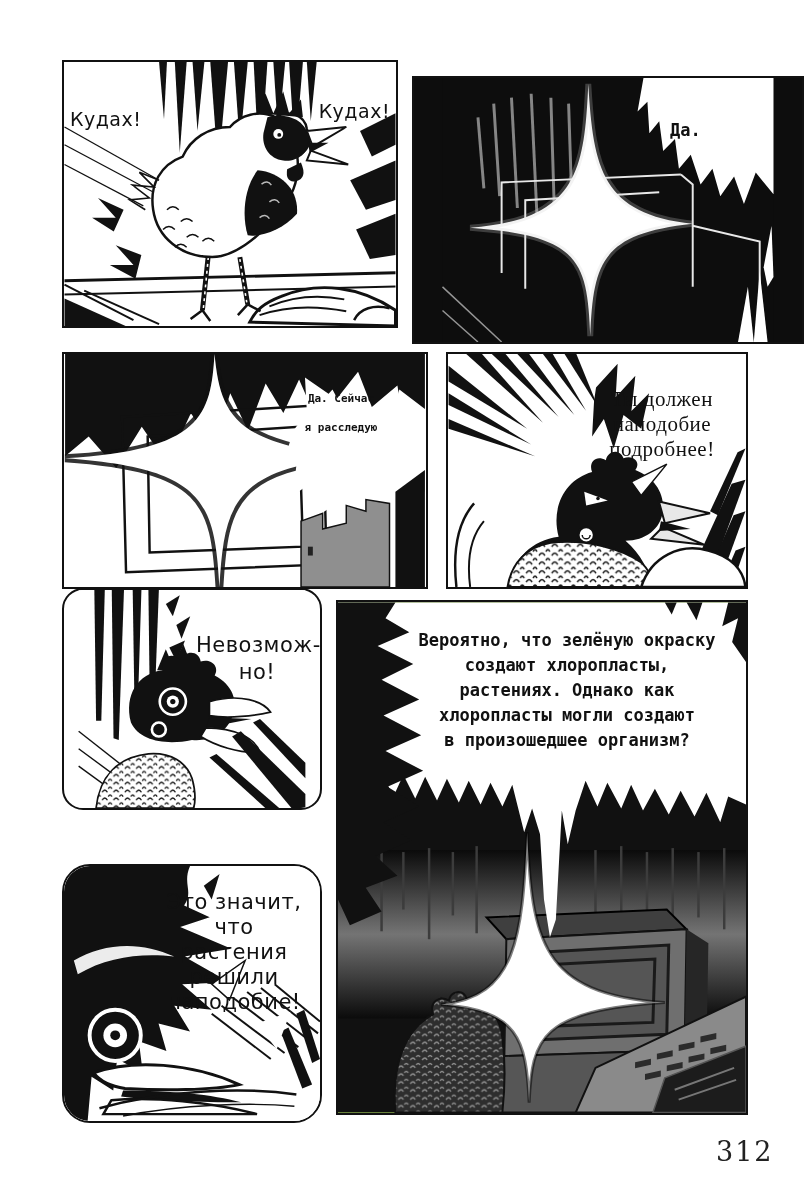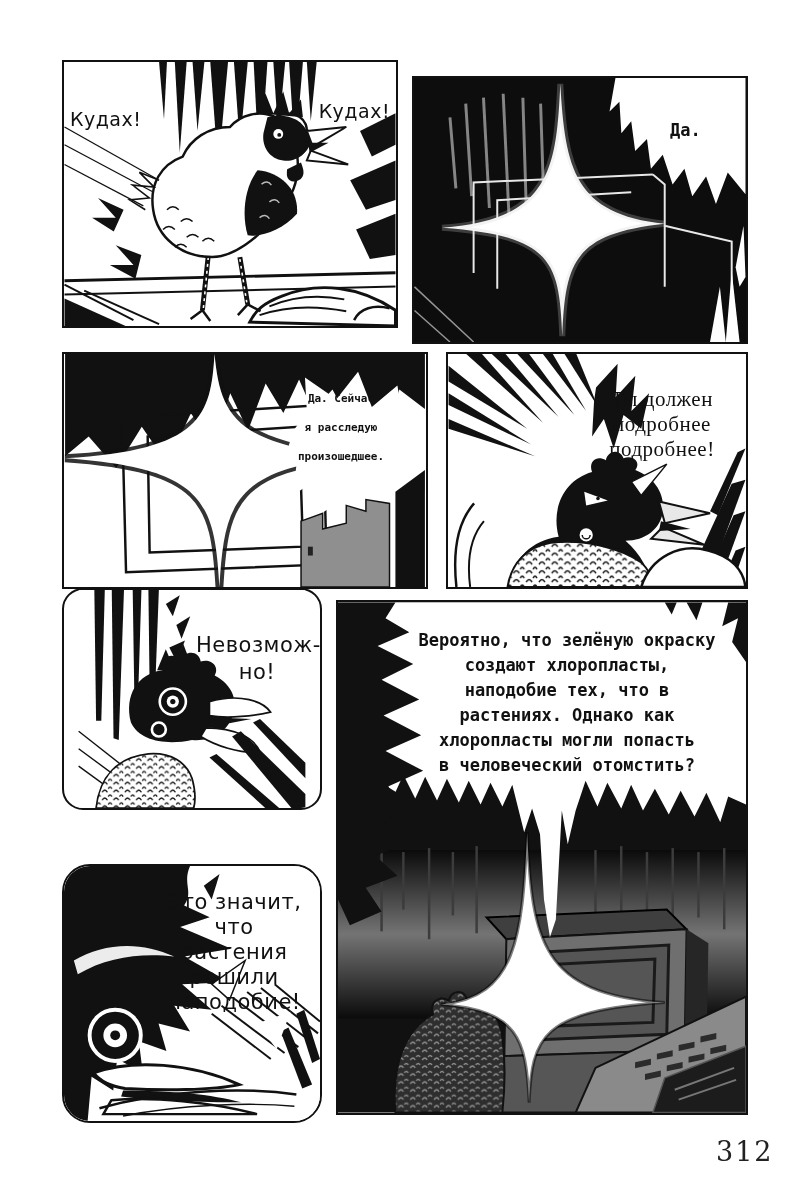--- a/index.html
+++ b/index.html
@@ -4,25 +4,25 @@
 <style>
   html,body{margin:0;padding:0;background:#ffffff;}
   .page{position:relative;width:808px;height:1200px;background:#ffffff;overflow:hidden;
         font-family:"DejaVu Sans",sans-serif;}
   .panel{position:absolute;border:2px solid #111;background:#fff;overflow:hidden;box-sizing:border-box;}
   .panel svg{position:absolute;left:0;top:0;width:100%;height:100%;display:block;}
   .cap{position:absolute;color:#111;text-align:center;z-index:5;}
   .round{font-family:"DejaVu Sans",sans-serif;letter-spacing:.5px;}
   .mono{font-family:"DejaVu Sans Mono",monospace;font-weight:700;}
   #p1{left:62px;top:60px;width:336px;height:268px;}
-  #p2{left:412px;top:76px;width:336px;height:268px;background:#0d0d0d;}
+  #p2{left:412px;top:76px;width:392px;height:268px;background:#0d0d0d;}
   #p3{left:62px;top:352px;width:366px;height:237px;}
   #p4{left:446px;top:352px;width:302px;height:237px;}
   #p5{left:62px;top:588px;width:260px;height:222px;border-radius:21px;}
-  #p6{left:336px;top:600px;width:412px;height:515px;background:#e5e5e5;}
+  #p6{left:336px;top:600px;width:412px;height:515px;background:#bef264;}
   #p7{left:62px;top:864px;width:260px;height:259px;border-radius:28px;}
   .t-p1l{left:6px;top:46px;font-size:19px;white-space:nowrap;}
   .t-p1r{right:6px;top:38px;font-size:19px;white-space:nowrap;}
   .t-p2{left:256px;top:42px;font-size:17px;white-space:nowrap;}
   .t-p3{right:0;top:30px;width:170px;font-size:11px;line-height:29px;}
   .t-p4{right:8px;top:33px;width:152px;font-size:21px;line-height:25px;font-family:Liberation Serif, serif;}
   .t-p5{right:2px;top:42px;width:122px;font-size:21px;line-height:27px;}
   .t-p6{left:54px;top:26px;width:350px;font-size:17px;line-height:25px;}
   .t-p7{right:6px;top:24px;width:160px;font-size:21px;line-height:25px;}
   .page-number{position:absolute;left:716px;top:1136px;font-family:"DejaVu Serif",serif;
@@ -141,21 +141,20 @@
       <path d="M152,0 C158,62 172,94 300,104 C172,116 162,150 157,237 C152,150 142,116 0,106 C140,98 148,62 152,0 Z" fill="#fff" stroke="#111" stroke-width="8" stroke-opacity="0.85"></path>
       <path d="M152,0 C158,62 172,94 300,104 C172,116 162,150 157,237 C152,150 142,116 0,106 C140,98 148,62 152,0 Z" fill="#fff"></path>
       <polygon fill="#fff" points="244,24 276,46 298,18 312,54 338,32 344,66 366,60 366,152 348,162 352,188 330,178 336,212 310,196 298,170 282,186 270,156 252,168 246,134 232,144 236,106 222,112 232,78 246,60"></polygon>
       <polygon fill="#8f8f8f" stroke="#111" stroke-width="1.5" points="240,170 262,162 262,178 286,172 286,154 306,160 306,148 330,152 330,237 240,237"></polygon>
       <rect x="247" y="196" width="5" height="9" fill="#222"></rect>
       <polygon fill="#111" points="336,140 366,118 366,237 336,237"></polygon>
     </svg>
     <div class="cap mono t-p3">
       <div>Да. Сейчас</div>
       <div>я расследую</div>
-      <div>произошедшее.</div>
     </div>
   </section>
 
   <section class="panel" id="p4">
     <svg viewBox="0 0 302 237">
       <defs>
         <pattern id="fzA" width="13" height="9" patternUnits="userSpaceOnUse">
           <rect width="13" height="9" fill="#fff"></rect>
           <path d="M1,7 q3,-5 6,0 M8,3 q2,-4 4,0" fill="none" stroke="#111" stroke-width="1.5"></path>
         </pattern>
@@ -191,21 +190,21 @@
         <polygon points="218,176 260,194 206,188" fill="#e8e8e8" stroke="#111" stroke-width="2"></polygon>
         <polygon points="216,170 246,178 214,180" fill="#111"></polygon>
         <circle cx="140" cy="184" r="8" fill="#fff" stroke="#111" stroke-width="2.5"></circle>
         <path d="M136,184 a4,4 0 1 0 8,0" fill="none" stroke="#111" stroke-width="1.5"></path>
         <path d="M60,237 C64,212 80,196 104,192 C140,188 176,198 196,212 C204,220 208,228 210,237 Z" fill="url(#fzA)" stroke="#111" stroke-width="2"></path>
       </g>
       <path d="M196,237 C206,206 236,192 264,200 C288,206 300,220 302,237 Z" fill="#fff" stroke="#111" stroke-width="2.5"></path>
     </svg>
     <div class="cap round t-p4">
       <div>Ты должен</div>
-      <div>подробнее</div>
+      <div>наподобие</div>
       <div>подробнее!</div>
     </div>
   </section>
 
   <section class="panel" id="p5">
     <svg viewBox="0 0 260 250">
       <defs>
         <pattern id="fzC" width="13" height="9" patternUnits="userSpaceOnUse">
           <rect width="13" height="9" fill="#fff"></rect>
           <path d="M1,7 q3,-5 6,0 M8,3 q2,-4 4,0" fill="none" stroke="#111" stroke-width="1.5"></path>
@@ -316,24 +315,23 @@
       <g fill="#111">
         <polygon points="412,0 412,60 398,40 404,16 388,24 394,0"></polygon>
         <polygon points="352,0 368,0 362,18"></polygon>
           <polygon points="330,0 342,0 337,12"></polygon>
       </g>
       <path d="M191,232 C196,340 204,396 330,404 C204,412 196,440 193,505 C190,440 182,412 104,406 C180,398 186,340 191,232 Z" fill="#fff" stroke="#000" stroke-width="3" stroke-opacity="0.5"></path>
     </svg>
     <div class="cap mono t-p6">
       <div>Вероятно, что зелёную окраску</div>
       <div>создают хлоропласты,</div>
-      <div>наподобие тех, что в</div>
       <div>растениях. Однако как</div>
-      <div>хлоропласты могли попасть</div>
-      <div>в человеческий отомстить?</div>
+      <div>хлоропласты могли создают</div>
+      <div>в произошедшее организм?</div>
     </div>
   </section>
 
   <section class="panel" id="p7">
     <svg viewBox="0 0 260 259">
       <rect width="260" height="259" fill="#fff"></rect>
       <path fill="#111" d="M0,0 L128,0 C120,18 132,26 122,40 L148,52 L118,62 L170,84 L122,92 L168,118 L120,120 L150,146 L112,142 L128,168 L96,160 L104,188 L76,178 L80,210 L54,196 L50,228 L28,214 L24,259 L0,259 Z"></path>
       <polygon points="142,20 158,8 150,34" fill="#111"></polygon>
       <path d="M10,96 C40,78 78,76 112,92 C80,88 44,92 14,110 Z" fill="#fff" opacity="0.92"></path>
       <circle cx="52" cy="172" r="26" fill="none" stroke="#fff" stroke-width="4"></circle>

